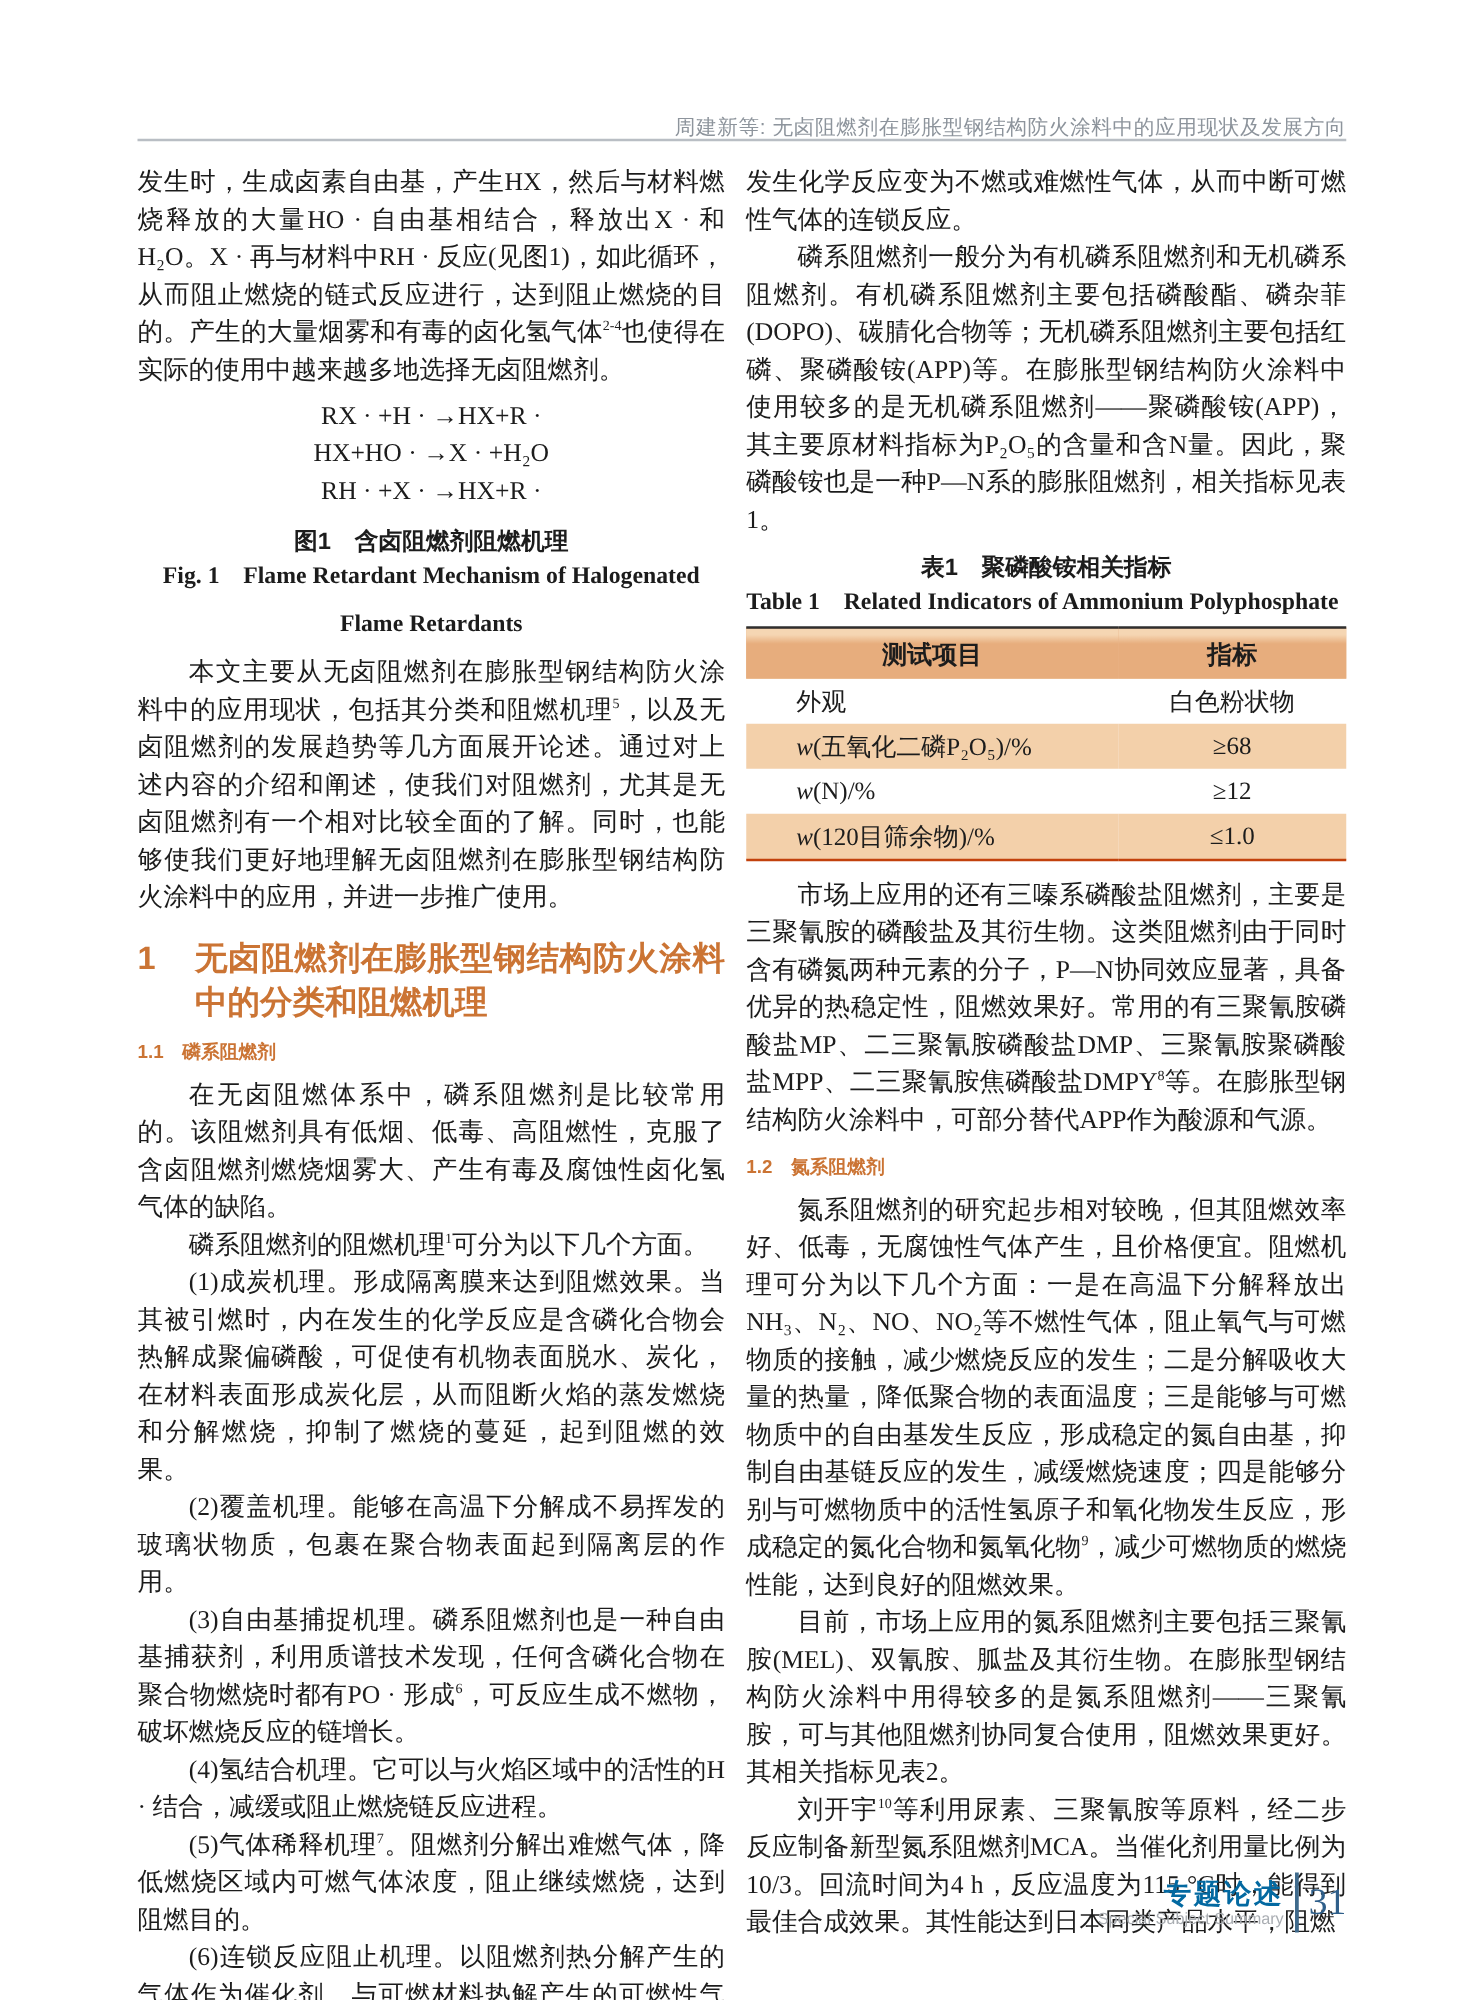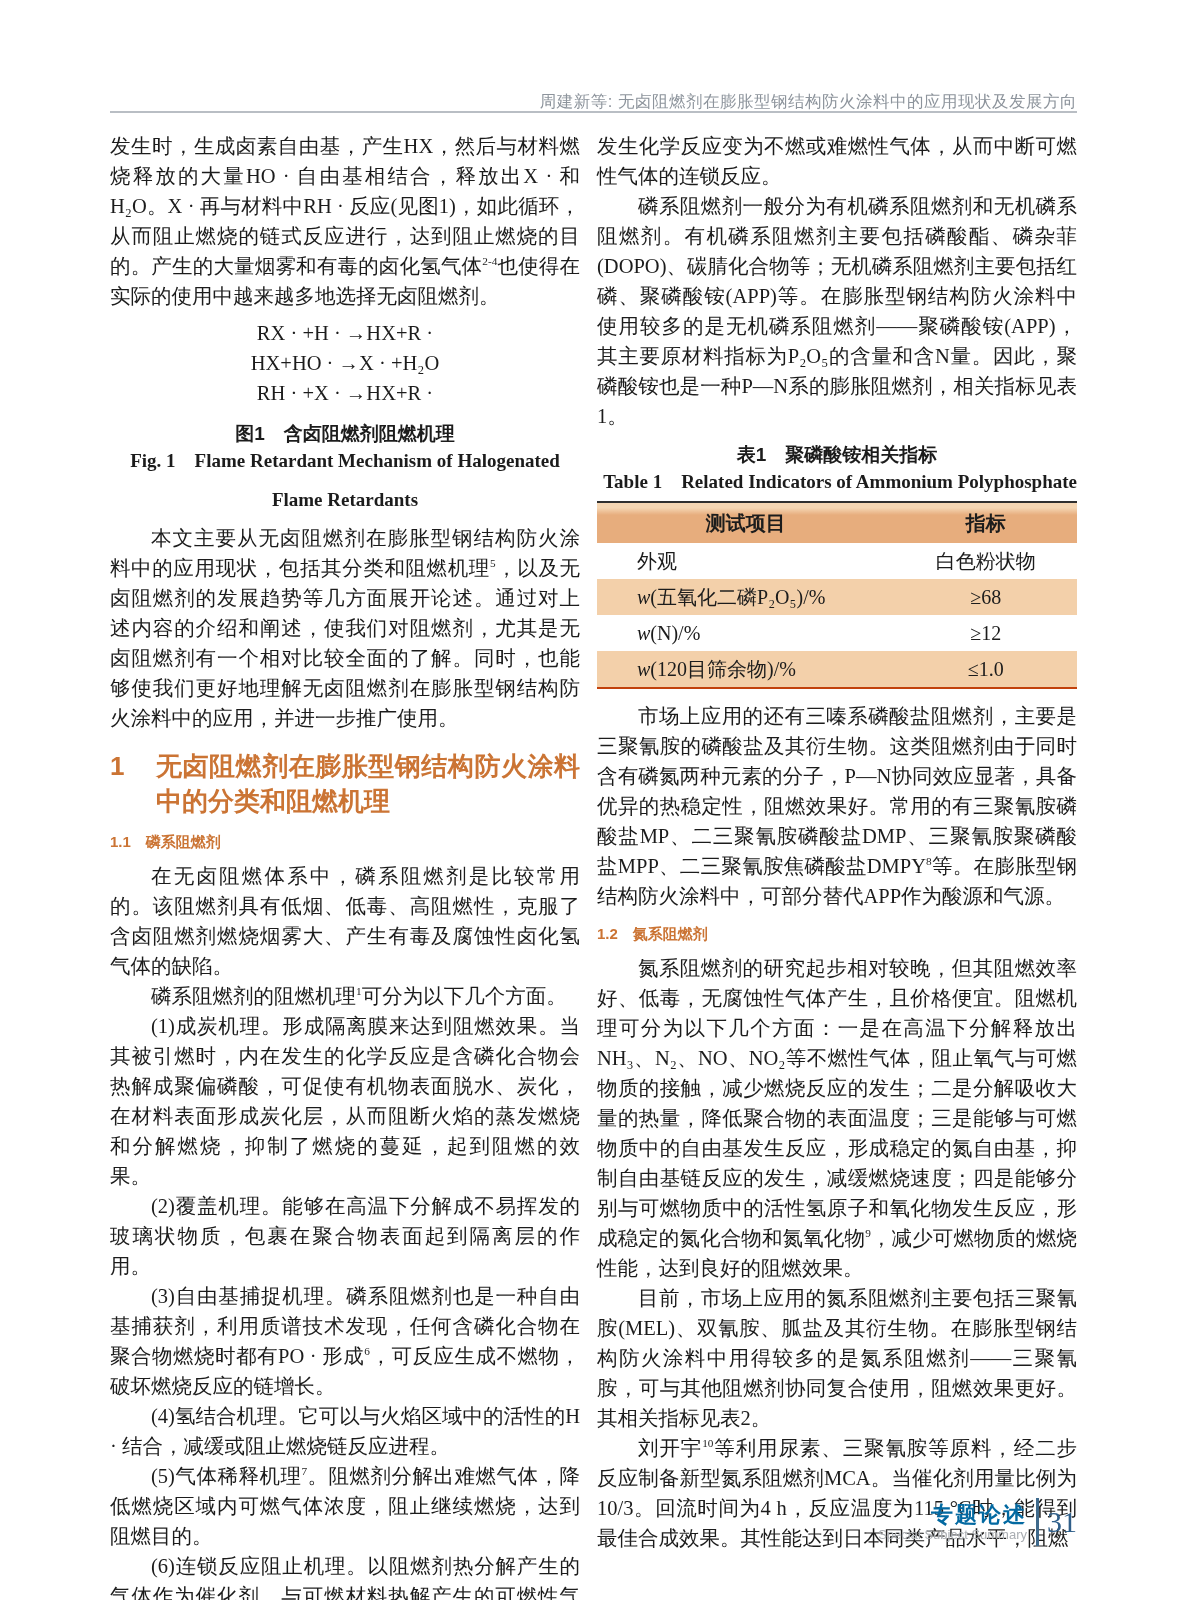--- a/index.html
+++ b/index.html
@@ -24,21 +24,21 @@
   .figcap-en{text-align:center;font-weight:bold;font-size:19px;line-height:27px;
         font-family:"Liberation Serif","DejaVu Serif",serif;}
   .figcap-gap{margin-bottom:10px;margin-top:12px;}
   .sec-h{display:flex;margin:16px 0 8px 0;color:#cb7434;font-weight:bold;
         font-family:"Liberation Sans","DejaVu Sans",sans-serif;font-size:26px;line-height:35px;}
   .sec-h .num{flex:0 0 46px;}
   .sub-h{margin:8px 0 4px 0;color:#cb7434;font-weight:bold;
         font-family:"Liberation Sans","DejaVu Sans",sans-serif;font-size:15px;line-height:30px;}
   .tbl-cap-zh{margin-top:10px;text-align:center;font-weight:bold;font-size:19px;line-height:27px;
         font-family:"Liberation Sans","DejaVu Sans",sans-serif;}
-  .tbl-cap-en{text-align:right;font-weight:bold;font-size:19px;line-height:27px;}
+  .tbl-cap-en{text-align:left;font-weight:bold;font-size:19px;line-height:27px;}
   table.t1{width:100%;border-collapse:collapse;margin:6px 0 12px 0;
         border-top:2px solid #2f2f2f;border-bottom:2px solid #c2410c;font-size:20px;}
   table.t1 th{height:38px;background:#e7ad7d;font-weight:bold;text-align:center;
         background-image:linear-gradient(#f5d6b3 0%,#f5d6b3 12%,#e7ad7d 30%);}
   table.t1 td{height:34px;}
   table.t1 tbody tr:nth-child(even){background:#f3d0aa;}
   table.t1 td.c1{width:62%;padding-left:40px;text-align:left;}
   table.t1 td.c2,table.t1 th.c2{width:38%;text-align:center;}
   .footer{position:absolute;top:1498px;right:110px;display:flex;align-items:center;}
   .f-left{text-align:right;margin-right:9px;}

